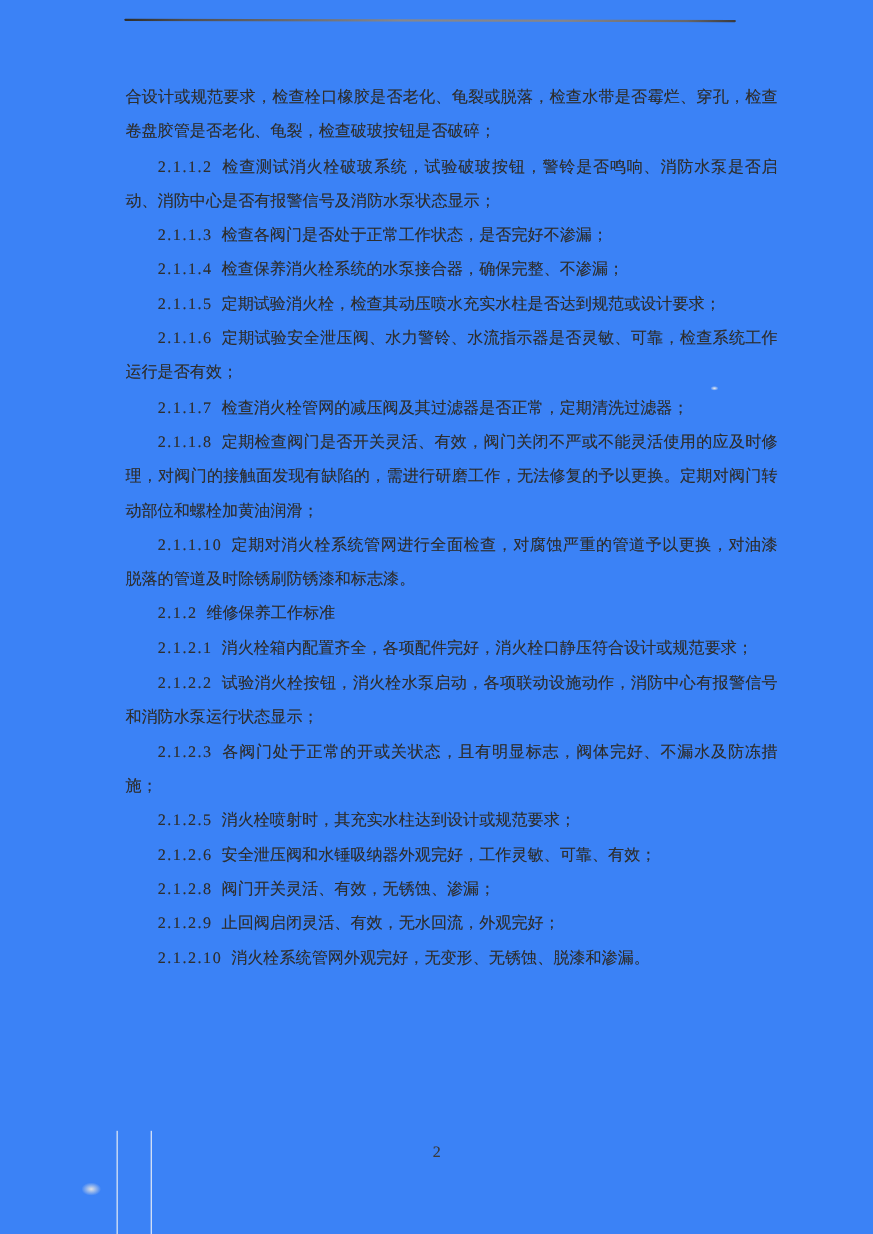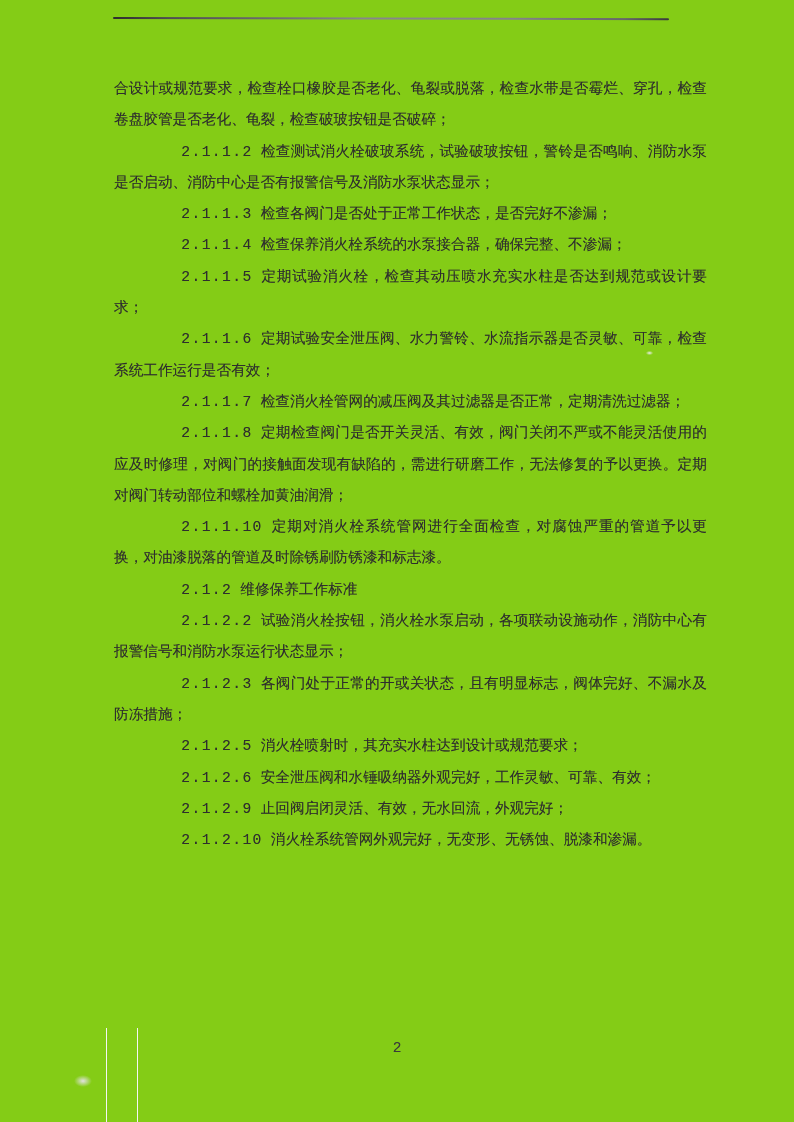--- a/index.html
+++ b/index.html
@@ -1,22 +1,22 @@
 <!DOCTYPE html>
 <html><head>
 <meta charset="utf-8">
 <style>
   html, body { margin: 0; padding: 0; background: #ffffff; }
   .page {
     position: relative;
     width: 794px;
     height: 1122px;
-    background: #84cc16;
+    background: #3b82f6;
     overflow: hidden;
-    font-family: Liberation Mono, monospace;
+    font-family: Liberation Serif, serif;
   }
   
   .scan-line {
     position: absolute;
     left: 113px;
     top: 17px;
     width: 556px;
     height: 2px;
     border-radius: 1px;
     transform: rotate(0.12deg);
@@ -30,21 +30,21 @@
     left: 114px;
     width: 593px;
     font-size: 14.65px;
     line-height: 31.3px;
     color: #2e2e2e;
     text-align: justify;
     text-shadow: 0 0 0.6px rgba(46,46,46,0.45);
   }
   .doc-body p { margin: 0; text-indent: 2em; }
   .doc-body p.cont { text-indent: 0; }
-  .pnum:not(:empty) { margin-right: 0.55em; letter-spacing: 1.4px; margin-left: 38px; }
+  .pnum:not(:empty) { margin-right: 0.55em; letter-spacing: 1.4px; }
   .page-num {
     position: absolute;
     top: 1040px;
     left: 0;
     width: 794px;
     text-align: center;
     font-size: 14.5px;
     color: #3a3a3a;
     text-shadow: 0 0 0.6px rgba(58,58,58,0.4);
   }
@@ -86,24 +86,26 @@
     <p class="cont"><span class="pnum"></span><span>合设计或规范要求，检查栓口橡胶是否老化、龟裂或脱落，检查水带是否霉烂、穿孔，检查卷盘胶管是否老化、龟裂，检查破玻按钮是否破碎；</span></p>
     <p><span class="pnum">2.1.1.2</span><span>检查测试消火栓破玻系统，试验破玻按钮，警铃是否鸣响、消防水泵是否启动、消防中心是否有报警信号及消防水泵状态显示；</span></p>
     <p><span class="pnum">2.1.1.3</span><span>检查各阀门是否处于正常工作状态，是否完好不渗漏；</span></p>
     <p><span class="pnum">2.1.1.4</span><span>检查保养消火栓系统的水泵接合器，确保完整、不渗漏；</span></p>
     <p><span class="pnum">2.1.1.5</span><span>定期试验消火栓，检查其动压喷水充实水柱是否达到规范或设计要求；</span></p>
     <p><span class="pnum">2.1.1.6</span><span>定期试验安全泄压阀、水力警铃、水流指示器是否灵敏、可靠，检查系统工作运行是否有效；</span></p>
     <p><span class="pnum">2.1.1.7</span><span>检查消火栓管网的减压阀及其过滤器是否正常，定期清洗过滤器；</span></p>
     <p><span class="pnum">2.1.1.8</span><span>定期检查阀门是否开关灵活、有效，阀门关闭不严或不能灵活使用的应及时修理，对阀门的接触面发现有缺陷的，需进行研磨工作，无法修复的予以更换。定期对阀门转动部位和螺栓加黄油润滑；</span></p>
     <p><span class="pnum">2.1.1.10</span><span>定期对消火栓系统管网进行全面检查，对腐蚀严重的管道予以更换，对油漆脱落的管道及时除锈刷防锈漆和标志漆。</span></p>
     <p><span class="pnum">2.1.2</span><span>维修保养工作标准</span></p>
+    <p><span class="pnum">2.1.2.1</span><span>消火栓箱内配置齐全，各项配件完好，消火栓口静压符合设计或规范要求；</span></p>
     <p><span class="pnum">2.1.2.2</span><span>试验消火栓按钮，消火栓水泵启动，各项联动设施动作，消防中心有报警信号和消防水泵运行状态显示；</span></p>
     <p><span class="pnum">2.1.2.3</span><span>各阀门处于正常的开或关状态，且有明显标志，阀体完好、不漏水及防冻措施；</span></p>
     <p><span class="pnum">2.1.2.5</span><span>消火栓喷射时，其充实水柱达到设计或规范要求；</span></p>
     <p><span class="pnum">2.1.2.6</span><span>安全泄压阀和水锤吸纳器外观完好，工作灵敏、可靠、有效；</span></p>
+    <p><span class="pnum">2.1.2.8</span><span>阀门开关灵活、有效，无锈蚀、渗漏；</span></p>
     <p><span class="pnum">2.1.2.9</span><span>止回阀启闭灵活、有效，无水回流，外观完好；</span></p>
     <p><span class="pnum">2.1.2.10</span><span>消火栓系统管网外观完好，无变形、无锈蚀、脱漆和渗漏。</span></p>
   </div>
 
   <div class="page-num">2</div>
 
   <div class="smudge"></div>
   <div class="speck-a"></div>
   <div class="streak-1"></div>
   <div class="streak-2"></div>

